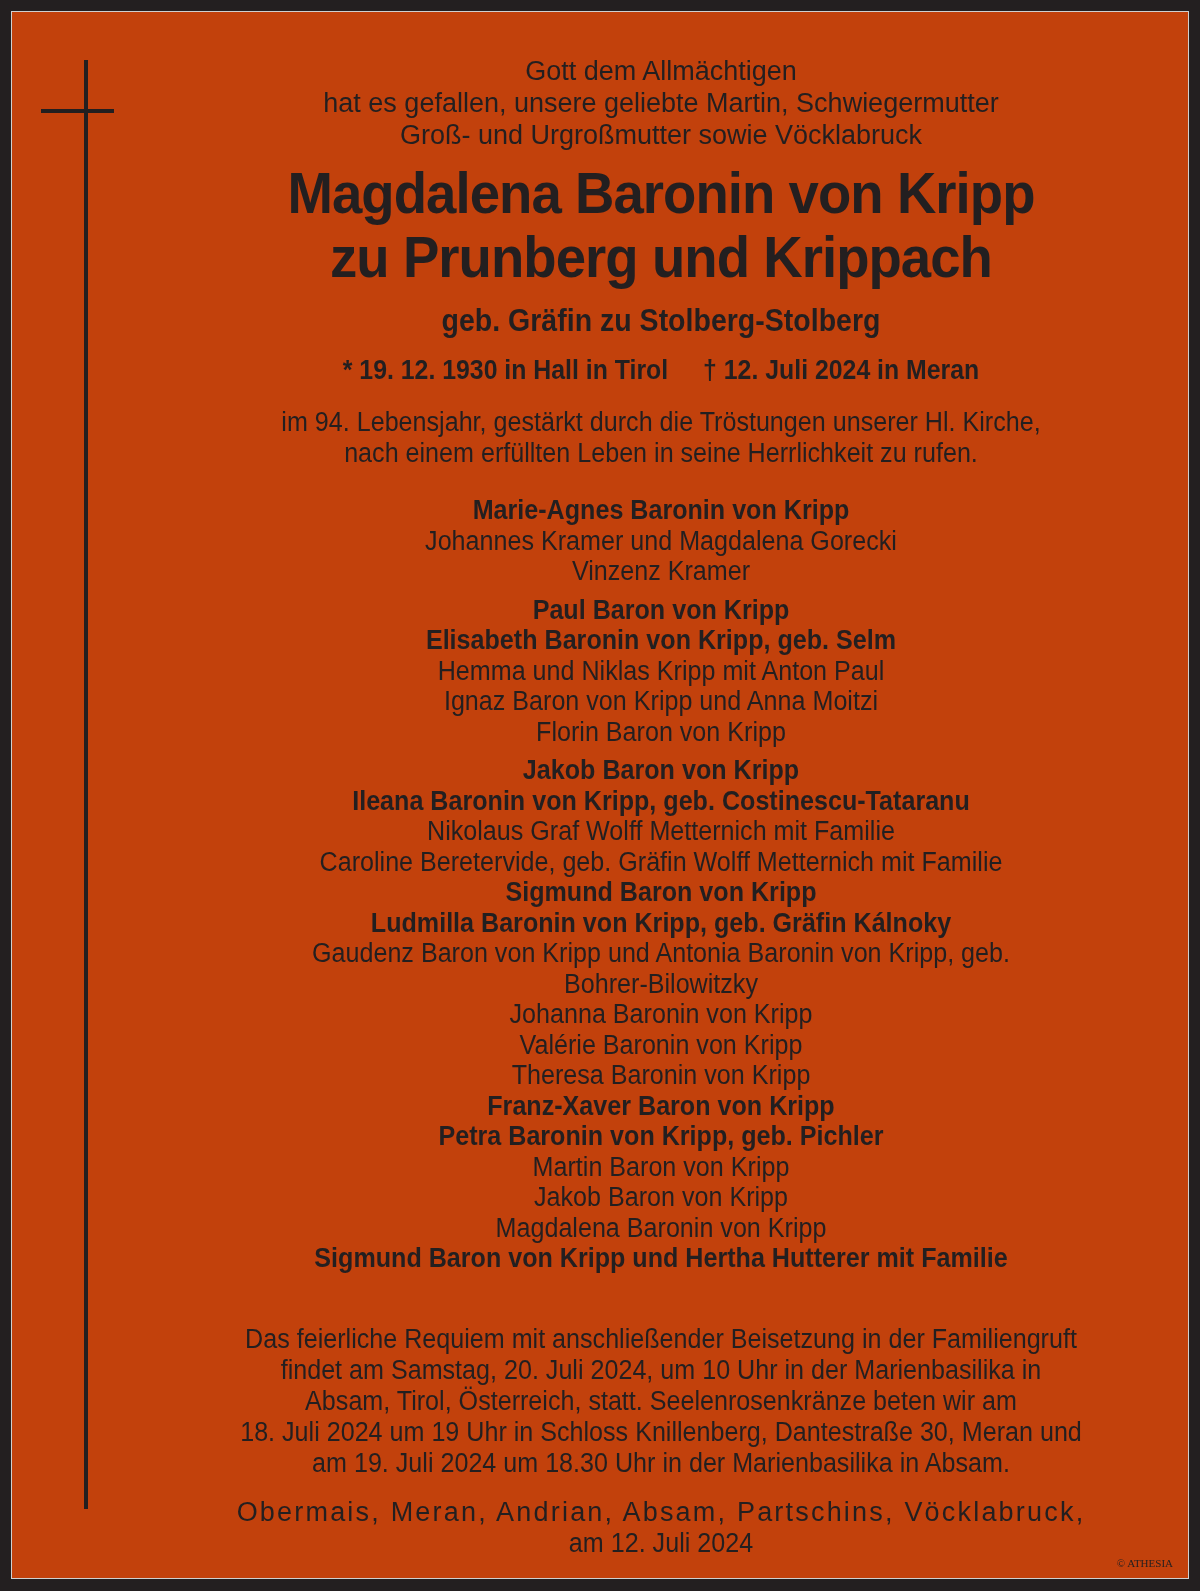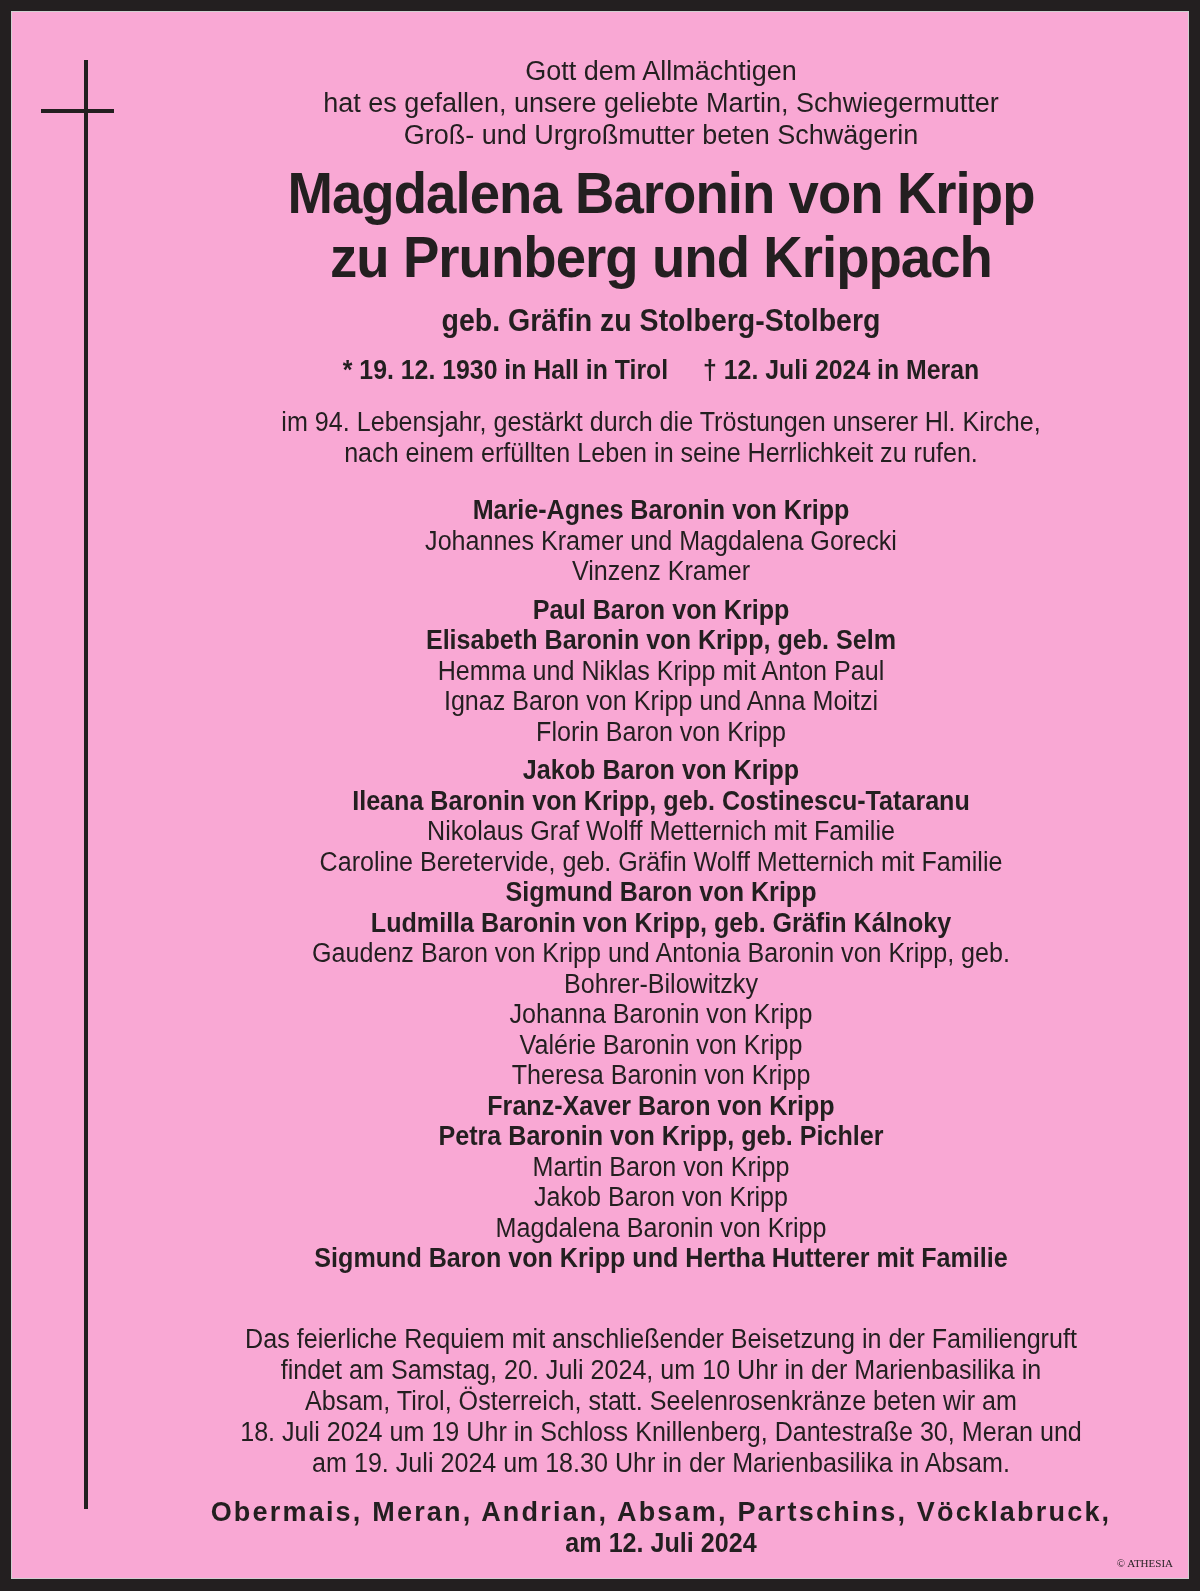--- a/index.html
+++ b/index.html
@@ -8,21 +8,21 @@
       background: #231f20;
       font-family: "Liberation Sans", sans-serif;
       color: #231f20;
       position: relative;
       overflow: hidden;
     }
     .card {
       position: absolute;
       left: 11px; top: 11px;
       width: 1178px; height: 1568px;
-      background: #f9a8d4;
+      background: #c2410c;
       box-shadow: inset 0 0 0 1px #d0d0d0;
     }
     .cross-v {
       position: absolute;
       left: 73px; top: 49px;
       width: 4px; height: 1449px;
       background: #231f20;
     }
     .cross-h {
       position: absolute;
@@ -48,39 +48,39 @@
     }
     .dates .death { margin-left: 38px; }
     .life { position: absolute; top: 396px; left: 0; width: 100%; font-size: 27px; line-height: 31px; transform: scaleX(0.93); }
     .mourners {
       position: absolute; top: 484px; left: 0; width: 100%;
       font-size: 27px; line-height: 30.5px; transform: scaleX(0.93);
     }
     .mourners .b { font-weight: bold; }
     .mourners .gap { height: 8px; }
     .service { position: absolute; top: 1313px; left: 0; width: 100%; font-size: 27px; line-height: 31px; transform: scaleX(0.93); }
-    .places { position: absolute; top: 1486px; left: 0; width: 100%; font-size: 27px; line-height: 31px; letter-spacing: 2.2px; font-weight: bold; }
+    .places { position: absolute; top: 1486px; left: 0; width: 100%; font-size: 27px; line-height: 31px; letter-spacing: 2.2px; }
     .places .date { letter-spacing: 0; display:block; transform: scaleX(0.93); }
     .copyright {
       position: absolute; right: 16px; bottom: 10px;
       font-family: "Liberation Serif", serif; font-size: 11px; margin-top: 27px;
     }
   </style>
 </head>
 <body>
 
 <div class="card">
   <div class="cross-v"></div>
   <div class="cross-h"></div>
 
   <div class="content">
     <div class="intro">
       <div>Gott dem Allmächtigen</div>
       <div>hat es gefallen, unsere geliebte Martin, Schwiegermutter</div>
-      <div>Groß- und Urgroßmutter beten Schwägerin</div>
+      <div>Groß- und Urgroßmutter sowie Vöcklabruck</div>
     </div>
 
     <div class="name">
       <div>Magdalena Baronin von Kripp</div>
       <div>zu Prunberg und Krippach</div>
     </div>
 
     <div class="born">geb. Gräfin zu Stolberg-Stolberg</div>
 
     <div class="dates">

